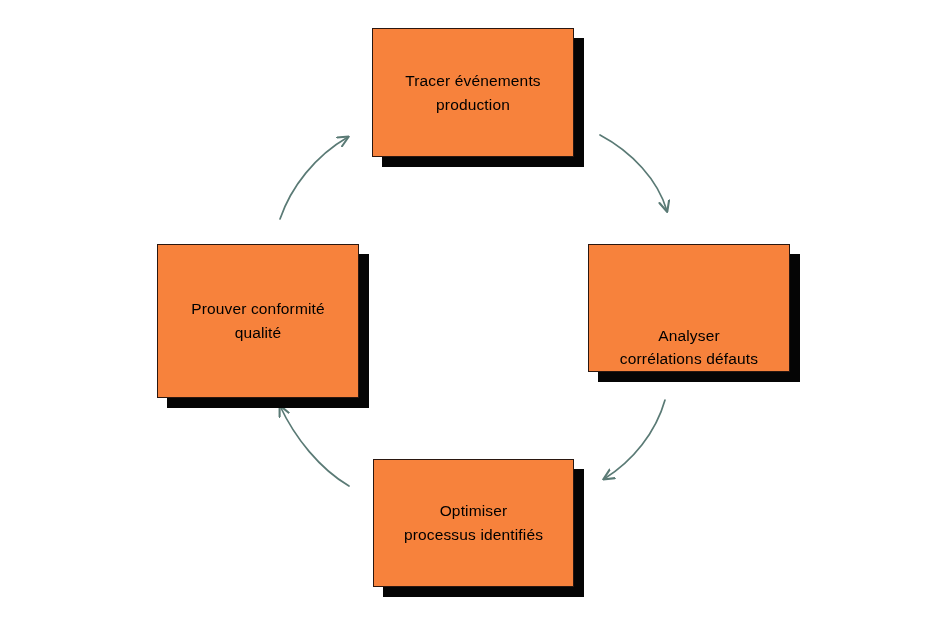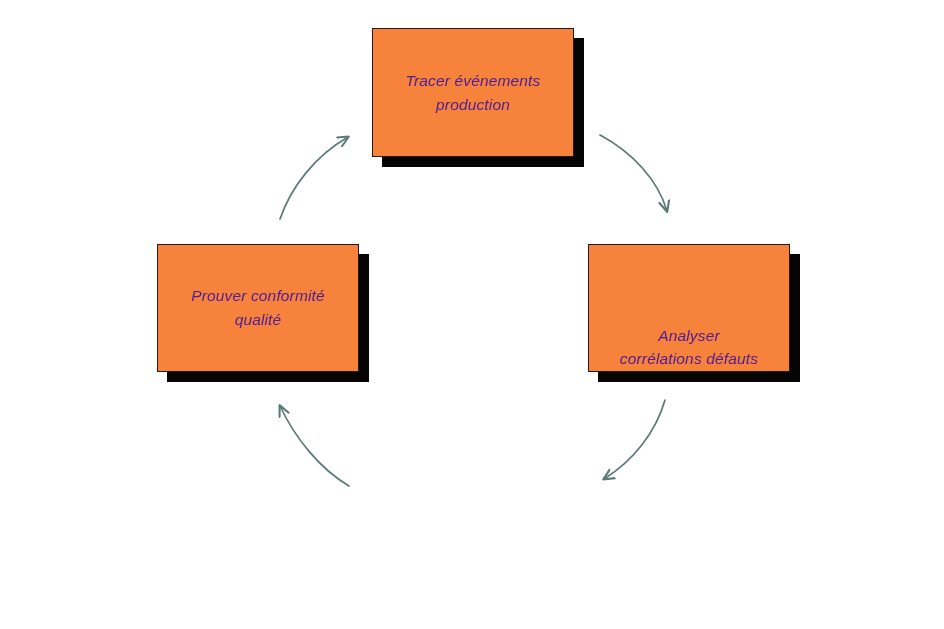--- a/index.html
+++ b/index.html
@@ -31,36 +31,35 @@
     box-sizing: border-box;
     background: #F7823C;
     border: 1.6px solid #2A1710;
     box-shadow: 10px 10px 0 0 #050505;
     display: flex;
     align-items: center;
     justify-content: center;
     z-index: 2;
   }
   .node-label {
-    color: #4c1d95;
+    color: #000000;
     font-family: "Liberation Sans", sans-serif;
     font-size: 15.5px;
     line-height: 1.52;
     font-weight: 400;
     text-align: center;
     letter-spacing: 0.15px;
     white-space: pre-line;
     padding: 0 10px;
     user-select: none;
-    font-style: italic;
   }
   #node-trace   { left: 372px; top: 28px;  width: 202px; height: 129px; }
   #node-analyse { left: 588px; top: 244px; width: 202px; height: 128px; align-items: flex-end; }
   #node-optimise{ left: 373px; top: 459px; width: 201px; height: 128px; }
-  #node-prove   { left: 157px; top: 244px; width: 202px; height: 128px; }
+  #node-prove   { left: 157px; top: 244px; width: 202px; height: 154px; }
 </style>
 </head>
 <body>
 
 <div id="canvas">
 
   <svg id="arrow-layer" viewBox="0 0 944 629" width="944" height="629" xmlns="http://www.w3.org/2000/svg">
     <defs>
       <marker id="ah" viewBox="0 0 10 10" refX="8.6" refY="5" markerWidth="7.2" markerHeight="7.2" orient="auto-start-reverse">
         <path d="M 0.6 0.9 L 9.4 5 L 0.6 9.1" fill="none" stroke="#5A7A75" stroke-width="1.7" stroke-linecap="round" stroke-linejoin="round"></path>
@@ -87,19 +86,23 @@
   <div class="node" id="node-trace">
     <div class="node-label">Tracer événements
 production</div>
   </div>
 
   <div class="node" id="node-analyse">
     <div class="node-label">Analyser
 corrélations défauts</div>
   </div>
 
+  <div class="node" id="node-optimise">
+    <div class="node-label">Optimiser
+processus identifiés</div>
+  </div>
 
   <div class="node" id="node-prove">
     <div class="node-label">Prouver conformité
 qualité</div>
   </div>
 
 </div>
 
 </body></html>

